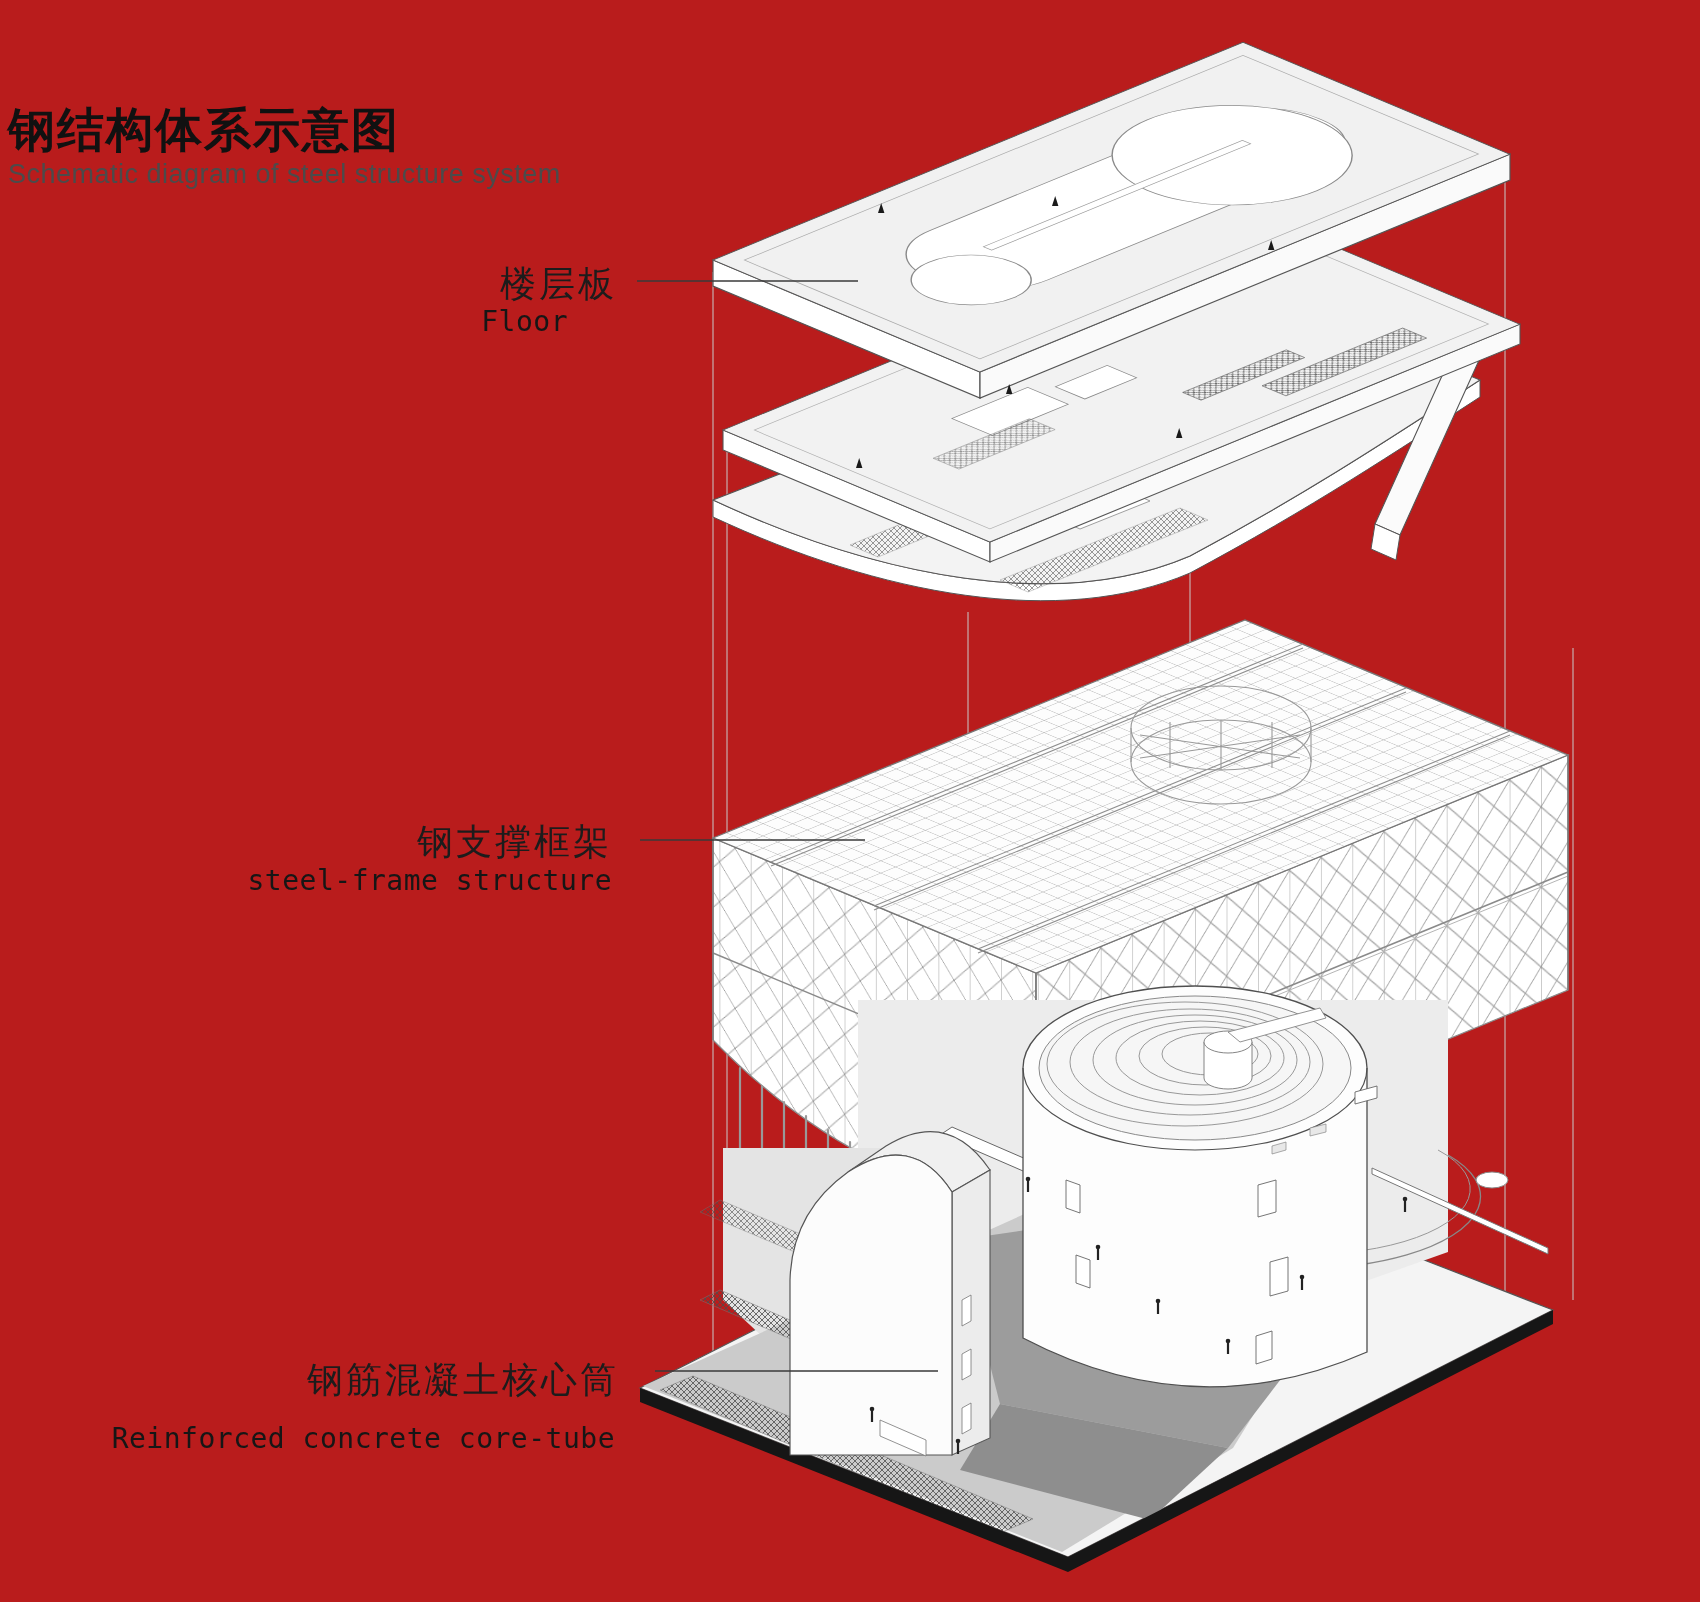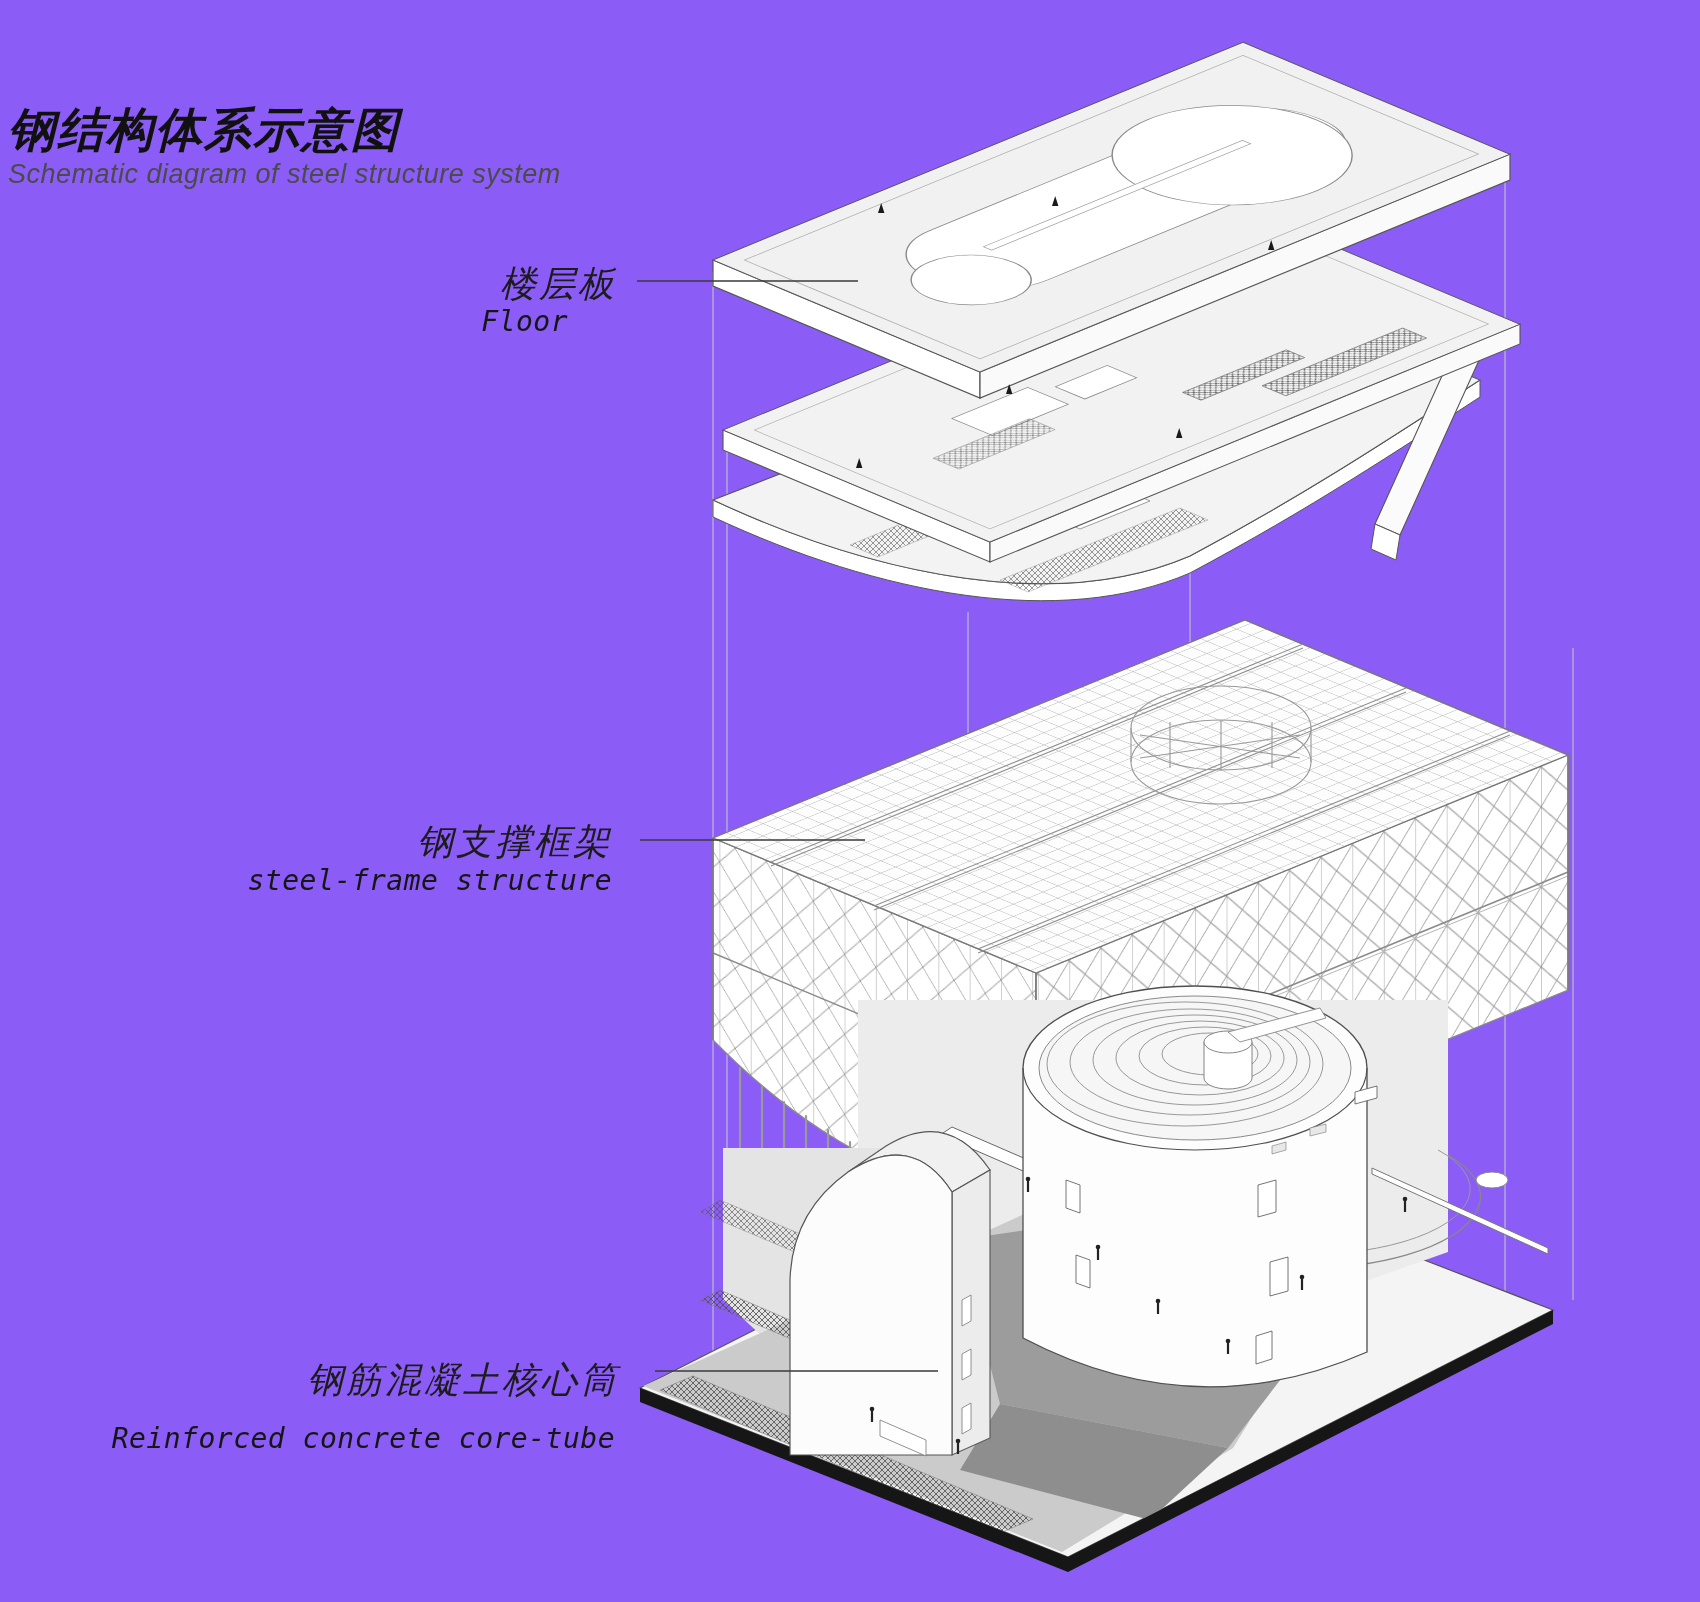--- a/index.html
+++ b/index.html
@@ -1,17 +1,17 @@
 <!DOCTYPE html>
 <html><head>
 <meta charset="utf-8">
 <style>
   html,body{margin:0;padding:0;background:#fff;}
-  .page{position:relative;width:1700px;height:1602px;background:#8b5cf6;overflow:hidden;
-        font-family:"Liberation Sans",sans-serif;font-style:italic;}
+  .page{position:relative;width:1700px;height:1602px;background:#b91c1c;overflow:hidden;
+        font-family:"Liberation Sans",sans-serif;}
   svg{position:absolute;left:0;top:0;}
   .title-zh{font-size:47px;font-weight:700;fill:#111;letter-spacing:2px;
             font-family:"Liberation Sans",sans-serif;}
   .title-en{font-size:27px;font-weight:400;fill:#4b4b4b;letter-spacing:0.5px;
             font-family:"Liberation Sans",sans-serif;}
   .lbl-zh{font-size:36px;font-weight:500;fill:#1c1c1c;letter-spacing:3px;
           font-family:"Liberation Sans",sans-serif;}
   .lbl-en{font-size:28px;fill:#161616;letter-spacing:0.5px;
           font-family:"DejaVu Sans Mono","Liberation Mono",monospace;}
   .leader{stroke:#3a3a3a;stroke-width:1.4;}

